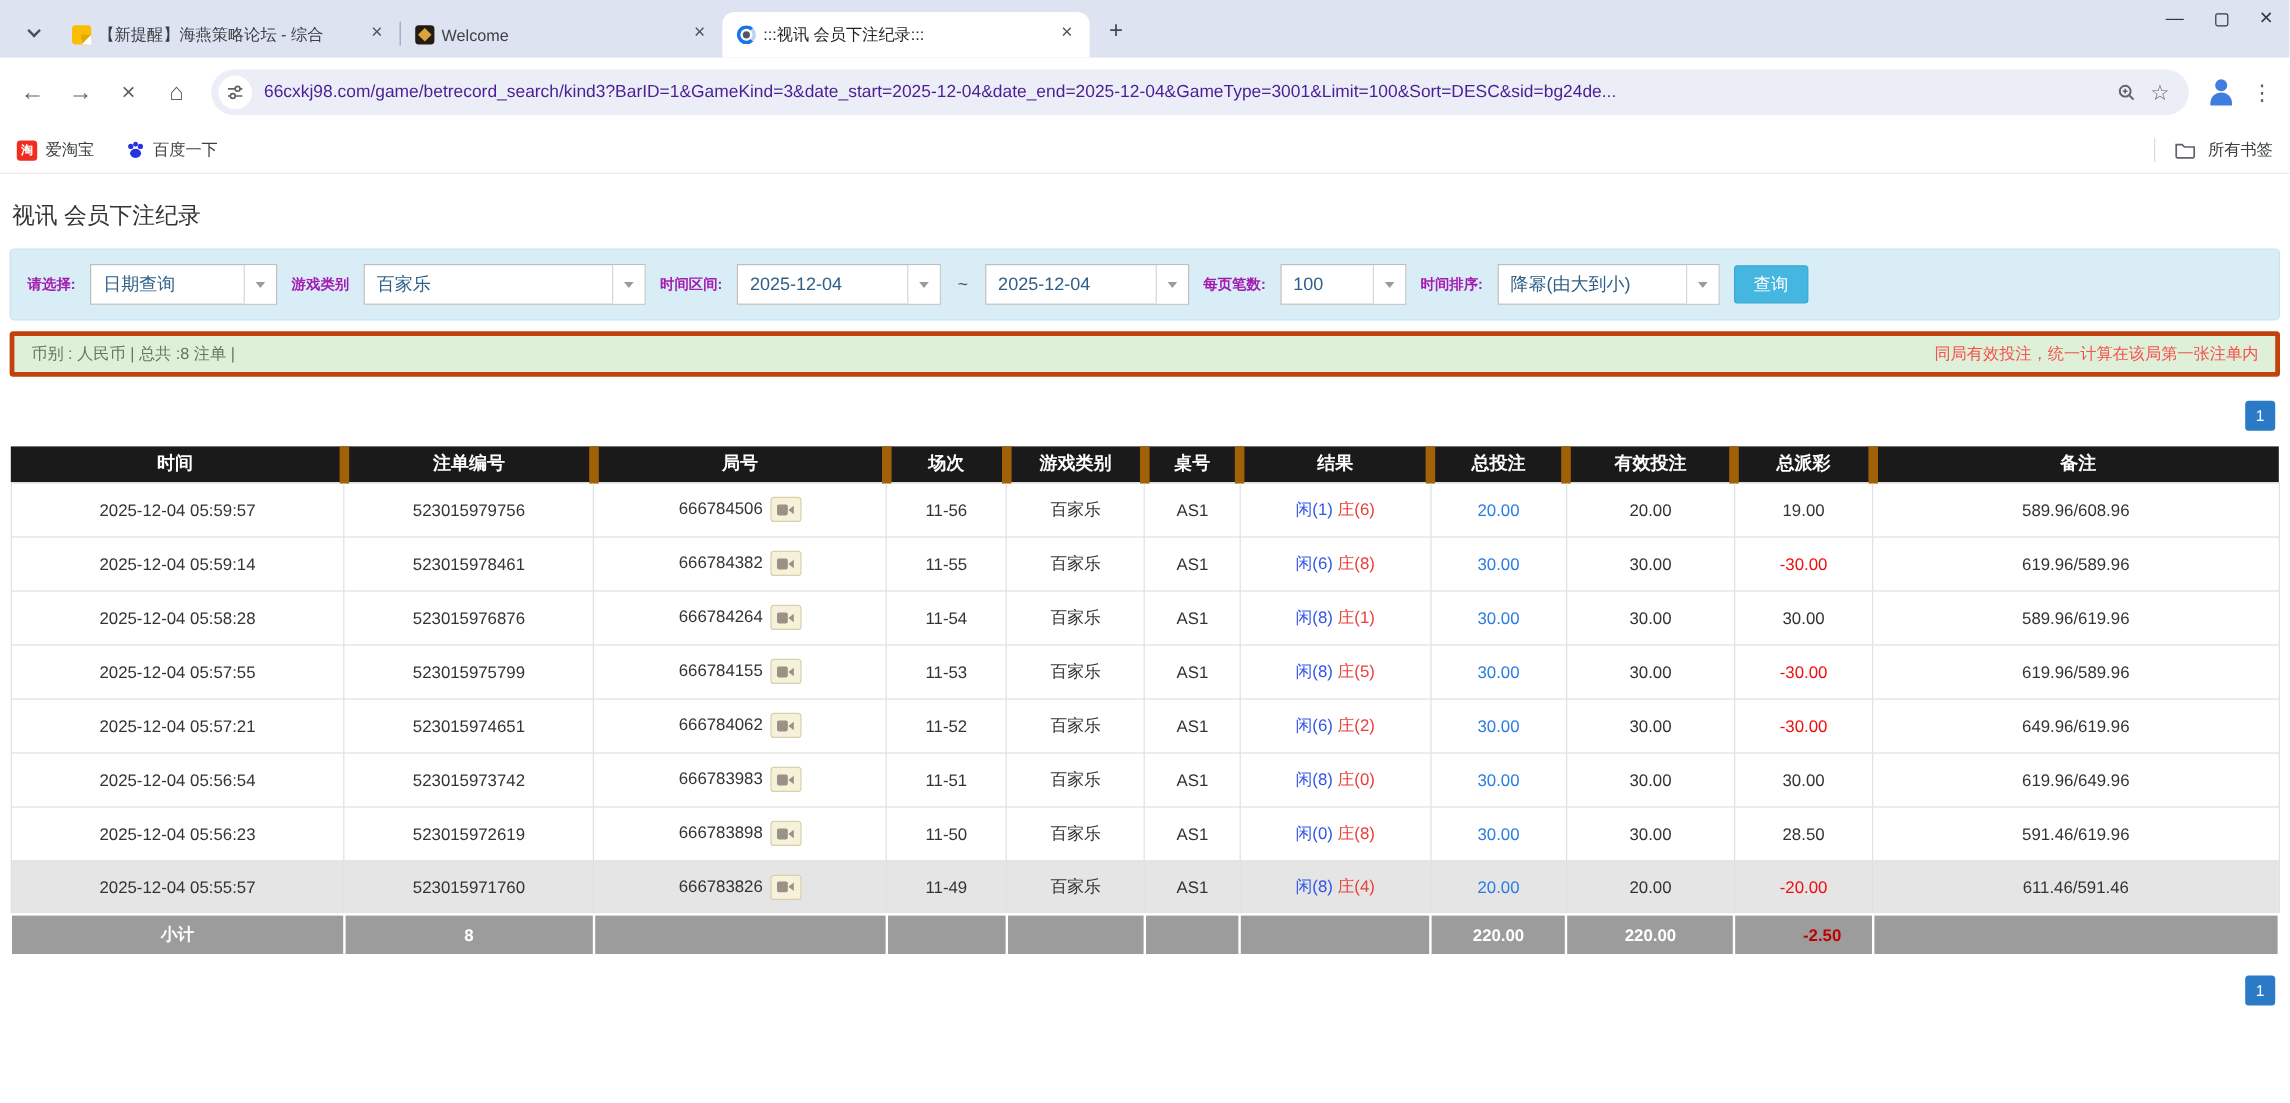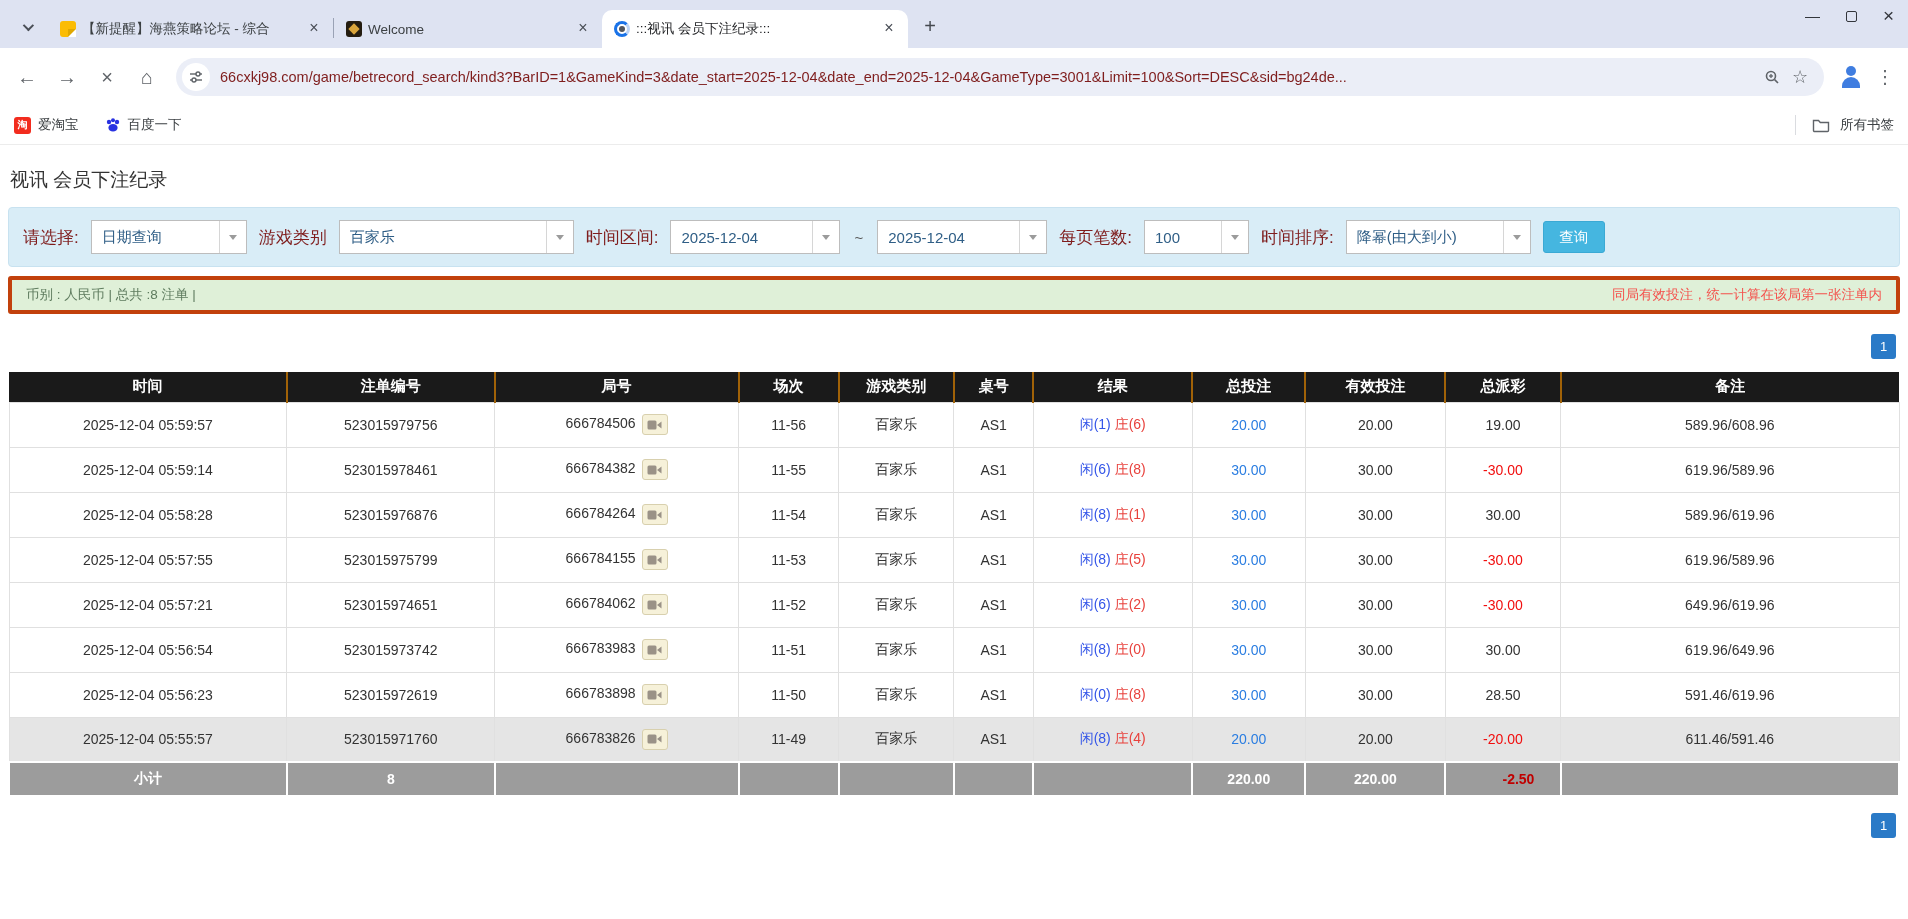--- a/index.html
+++ b/index.html
@@ -26,60 +26,60 @@
   .newtab { width:28px; height:28px; margin:0 0 8px 8px; font-size:20px; color:#44484f; display:flex; align-items:center; justify-content:center; cursor:pointer; }
   .win-controls { position:absolute; right:14px; top:8px; display:flex; gap:26px; align-items:center; }
   .win-controls span { color:#33363c; font-size:15px; cursor:pointer; line-height:16px; }
   .wc-max { width:11px; height:11px; border:1.5px solid #33363c; border-radius:2px; }
   .wc-close { font-size:19px !important; }
 
   .toolbar { height:58px; background:#fff; display:flex; align-items:center; padding:0 10px; gap:6px; }
   .nav-ic { width:34px; height:34px; display:flex; align-items:center; justify-content:center; font-size:20px; color:#5f6368; border-radius:50%; cursor:pointer; }
   .omnibox { flex:1; height:38px; background:#ebeef7; border-radius:19px; display:flex; align-items:center; padding:0 10px 0 6px; margin:0 6px; }
   .chip { width:28px; height:28px; border-radius:50%; background:#fff; display:flex; align-items:center; justify-content:center; flex:0 0 28px; cursor:pointer; }
-  .url-text { flex:1; font-size:14.5px; color:#7f1d1d; white-space:nowrap; overflow:hidden; margin-left:10px; }
+  .url-text { flex:1; font-size:14.5px; color:#4c1d95; white-space:nowrap; overflow:hidden; margin-left:10px; }
   .omni-ic { width:28px; height:28px; display:flex; align-items:center; justify-content:center; cursor:pointer; flex:0 0 28px; }
   .star { font-size:18px; color:#5f6368; }
   .avatar { width:30px; height:30px; border-radius:50%; position:relative; cursor:pointer; flex:0 0 30px; }
   .avatar .head { position:absolute; left:10px; top:4px; width:10px; height:10px; border-radius:50%; background:#3f7de0; }
   .avatar .body { position:absolute; left:6px; top:15px; width:18px; height:11px; border-radius:9px 9px 0 0; background:#3f7de0; }
   .menu-dots { font-size:18px; color:#5f6368; width:26px; text-align:center; cursor:pointer; }
 
   .bookmarks { height:39px; background:#fff; display:flex; align-items:center; padding:0 14px; gap:26px; border-bottom:1px solid #ececec; }
   .bm { display:flex; align-items:center; gap:7px; font-size:13.5px; color:#3c4043; cursor:pointer; }
   .bm-taobao { width:17px; height:17px; background:#f22c1e; border-radius:3px; color:#fff; font-size:10px; font-weight:bold; display:flex; align-items:center; justify-content:center; }
   .bm-right { margin-left:auto; display:flex; align-items:center; gap:10px; }
   .bm-divider { width:1px; height:20px; background:#dadce0; margin-right:6px; }
 
   
   .content { padding:0 8px; }
   .page-title { font-size:19px; font-weight:normal; color:#333; margin:22px 0 0 2px; }
 
   .filter-bar { margin-top:14px; height:60px; background:#d9edf7; border:1px solid #c8e2f0; border-radius:4px; display:flex; align-items:center; padding:0 14px; gap:12px; }
-  .flabel { font-size:17px; font-weight:normal; color:#7f1d1d; white-space:nowrap; }
+  .flabel { font-size:12px; font-weight:bold; color:#a21caf; white-space:nowrap; }
   .combo { height:34px; background:#fff; border:1px solid #bdbdbd; display:flex; align-items:stretch; }
   .combo .cval { display:flex; align-items:center; padding:0 10px; font-size:15px; color:#2f5e86; flex:1; white-space:nowrap; }
   .combo .cbtn { width:27px; border-left:1px solid #d6d6d6; display:flex; align-items:center; justify-content:center; background:#fff; cursor:pointer; }
   .tri { width:0; height:0; border-left:4.5px solid transparent; border-right:4.5px solid transparent; border-top:5.5px solid #9b9b9b; }
   .w190{width:156px} .w235{width:235px} .w170{width:170px} .w105{width:105px} .w185{width:185px}
   .tilde { font-size:15px; color:#555; margin:0 2px; }
   .search-btn { height:32px; width:62px; background:#45b6e0; color:#fff; border:1px solid #3aa9d4; border-radius:3px; font-size:14.5px; cursor:pointer; }
 
   .info-bar { margin-top:9px; height:38px; background:#dff0d8; border:4px solid #c2410c; border-radius:3px; display:flex; align-items:center; justify-content:space-between; padding:0 14px; }
   .info-left { font-size:13.5px; color:#5e7b5e; }
   .info-right { font-size:13.5px; color:#f4524d; }
 
   .pag { display:flex; justify-content:flex-end; margin-top:20px; padding-right:4px; }
   .pag.bottom { margin-top:16px; }
   .page-btn { min-width:25px; height:25px; background:#2a7ac7; color:#fff; font-size:13px; display:flex; align-items:center; justify-content:center; border-radius:3px; cursor:pointer; }
 
   .tbl { margin-top:13px; display:table; width:100%; table-layout:fixed; border-collapse:collapse; }
   .tr { display:table-row; }
   .th, .td { display:table-cell; vertical-align:middle; text-align:center; }
-  .th { background:#1a1a1a; color:#fff; font-weight:bold; font-size:15px; height:30px; border-right:2px solid #a16207; }
+  .th { background:#1a1a1a; color:#fff; font-weight:bold; font-size:15px; height:30px; border-right:8px solid #a16207; }
   .th:last-child { border-right:none; }
   .td { height:45px; border:1px solid #e0e0e0; font-size:14px; color:#333; background:#fff; }
   .highlight .td { background:#e5e5e5; }
   .sum .td { background:#9c9c9c; color:#fff; font-weight:bold; height:34px; border:2px solid #fff; }
   .c1{width:14.7%} .c2{width:11%} .c3{width:12.9%} .c4{width:5.3%} .c5{width:6.1%} .c6{width:4.2%}
   .c7{width:8.4%} .c8{width:6%} .c9{width:7.4%} .c10{width:6.1%} .c11{width:17.9%}
   .bet-link { color:#2a7de1; cursor:pointer; text-decoration:none; }
   .p-blue { color:#3355e8; } .b-red { color:#e8413c; }
   .neg { color:#f10e0e; }
   .neg-sum { color:#c00000 !important;padding-left:31px; }

